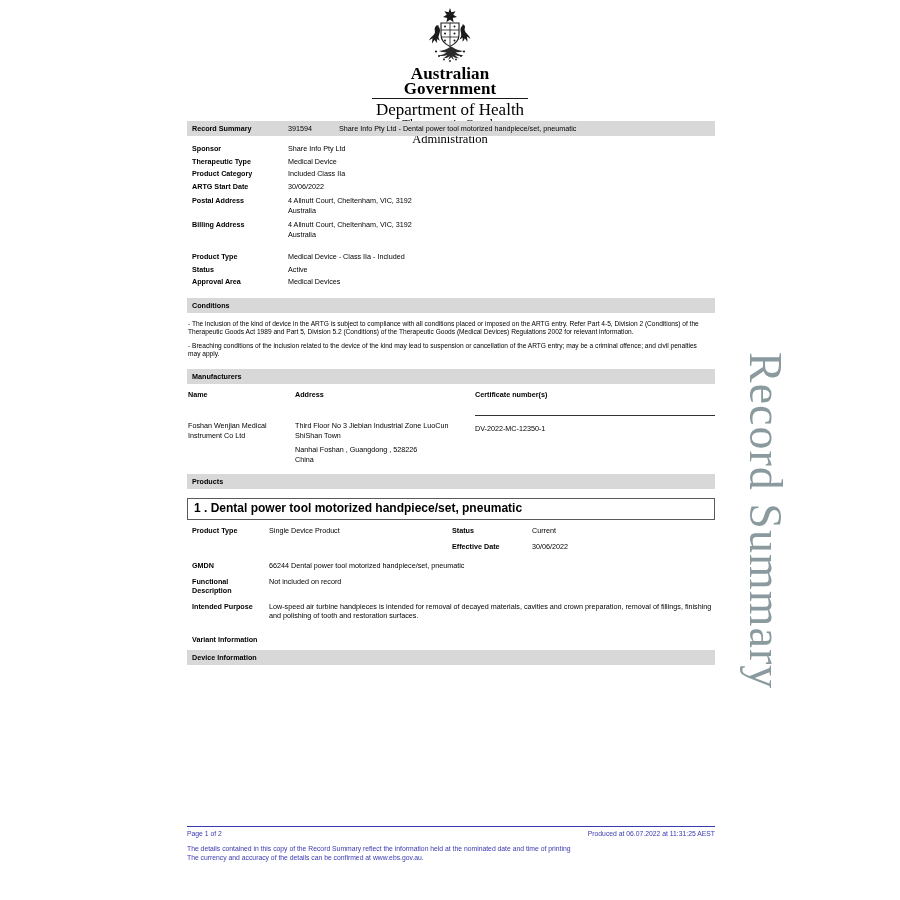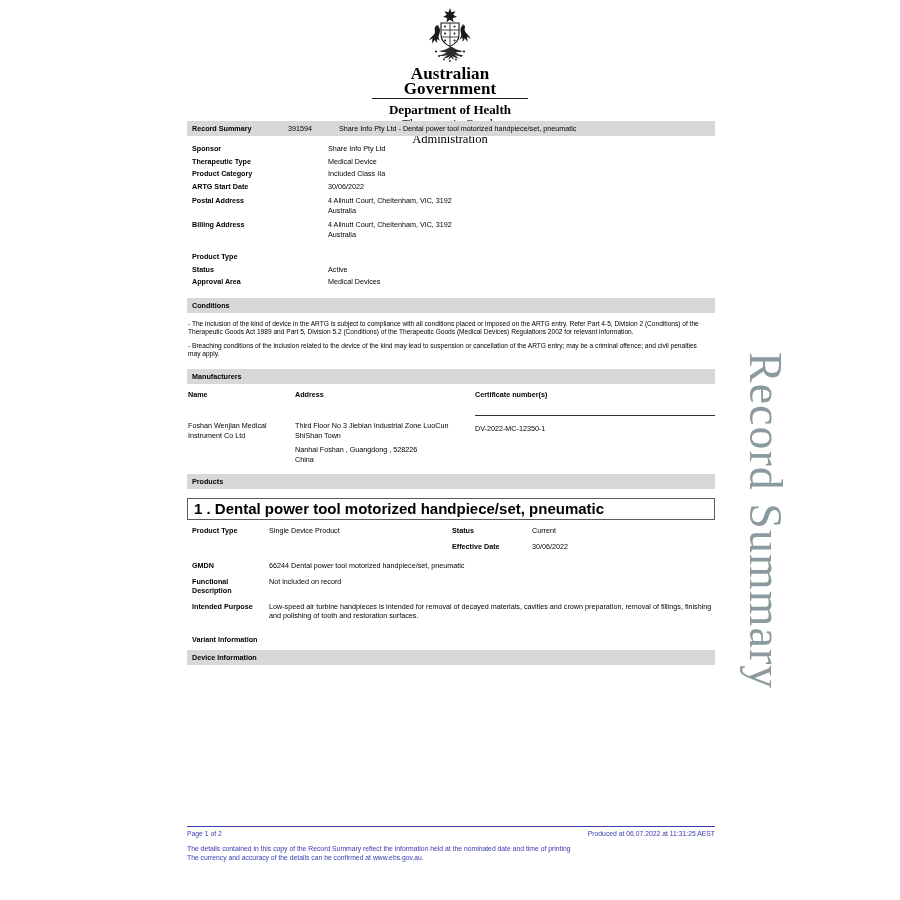--- a/index.html
+++ b/index.html
@@ -34,22 +34,22 @@
     font-family: "Liberation Serif", serif;
     font-weight: bold;
     font-size: 17px;
     letter-spacing: 0.1px;
     line-height: 15px;
     padding-bottom: 2px;
     border-bottom: 1.3px solid #1a1a1a;
   }
   .dept-title {
     font-family: "Liberation Serif", serif;
-    font-weight: bold;
-    font-size: 13px;
+    font-weight: normal;
+    font-size: 17px;
     line-height: 15px;
     margin-top: 3px;
   }
   .agency-title {
     font-family: "Liberation Serif", serif;
     font-size: 12.5px;
     line-height: 15px;
   }
 
   
@@ -79,21 +79,20 @@
     left: 152px;
     top: 3px;
     font-weight: normal;
   }
 
   .row {
     display: flex;
     font-size: 7.2px;
     line-height: 9.5px;
     padding: 2px 0 1px 0;
-    gap: 40px;
   }
   .row .lbl {
     width: 101px;
     flex: 0 0 101px;
     font-weight: bold;
     padding-left: 5px;
     box-sizing: border-box;
   }
   .row .val {
     flex: 1;
@@ -127,21 +126,21 @@
   .mfr .c-addr { width: 180px; flex: 0 0 180px; }
   .mfr .c-cert { flex: 1; }
   .mfr-head { font-weight: bold; padding-top: 6px; }
   .mfr-head .c-cert { border-bottom: 0.9px solid #333; padding-bottom: 16px; }
   .mfr-body .c-cert { padding-top: 3px; }
   .addr-blk { margin-bottom: 5px; }
 
   
   .prod-box {
     border: 1.1px solid #5a5a5a;
-    font-size: 15px;
+    font-size: 12px;
     font-weight: bold;
     padding: 4px 6px 5px 6px;
     margin-top: 9px;
     line-height: 11px;
   }
 
   .prow {
     display: flex;
     font-size: 7.2px;
     line-height: 9.5px;
@@ -269,20 +268,21 @@
     <div class="val">
       <span class="line2">4 Allnutt Court, Cheltenham, VIC, 3192</span>
       <span class="line2">Australia</span>
     </div>
   </div>
 
   <div class="gap-md"></div>
 
   <div class="row">
     <div class="lbl">Product Type</div>
+    <div class="val">Medical Device - Class IIa - Included</div>
   </div>
   <div class="row">
     <div class="lbl">Status</div>
     <div class="val">Active</div>
   </div>
   <div class="row">
     <div class="lbl">Approval Area</div>
     <div class="val">Medical Devices</div>
   </div>
 

